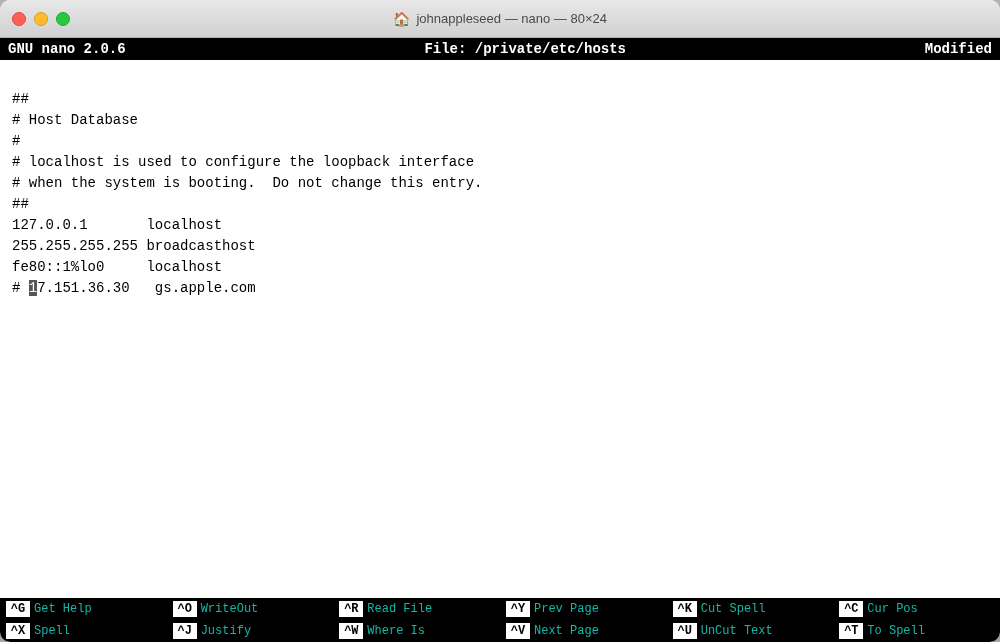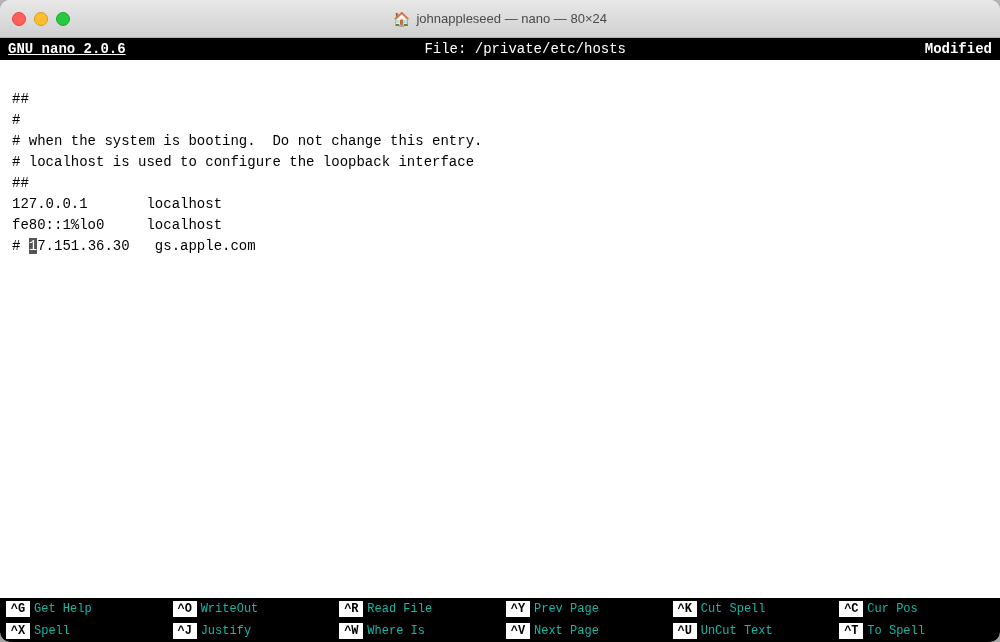--- a/index.html
+++ b/index.html
@@ -88,25 +88,24 @@
       font-size: 14px;
       padding: 3px 8px;
       display: flex;
       justify-content: space-between;
       align-items: center;
       flex-shrink: 0;
     }
 
     .nano-header .version {
       font-weight: bold;
-      text-decoration: underline;
     }
 
     .nano-header .filename {
-      font-weight: normal;
+      font-weight: bold;
     }
 
     .nano-header .modified {
       font-weight: bold;
     }
 
     
     .editor-content {
       flex: 1;
       background: #fff;
@@ -193,25 +192,27 @@
 
     <div class="nano-header">
       <span class="version">GNU nano 2.0.6</span>
       <span class="filename">File: /private/etc/hosts</span>
       <span class="modified">Modified</span>
     </div>
 
     <div class="editor-content">
       <div class="editor-line">&nbsp;</div>
       <div class="editor-line">##</div>
+      <div class="editor-line"># Host Database</div>
       <div class="editor-line">#</div>
+      <div class="editor-line"># localhost is used to configure the loopback interface</div>
       <div class="editor-line"># when the system is booting.  Do not change this entry.</div>
-      <div class="editor-line"># localhost is used to configure the loopback interface</div>
       <div class="editor-line">##</div>
       <div class="editor-line">127.0.0.1       localhost</div>
+      <div class="editor-line">255.255.255.255 broadcasthost</div>
       <div class="editor-line">fe80::1%lo0     localhost</div>
       <div class="editor-line"># <span class="cursor-char">1</span>7.151.36.30   gs.apple.com</div>
       <div class="editor-line">&nbsp;</div>
       <div class="editor-line">&nbsp;</div>
       <div class="editor-line">&nbsp;</div>
       <div class="editor-line">&nbsp;</div>
       <div class="editor-line">&nbsp;</div>
       <div class="editor-line">&nbsp;</div>
       <div class="editor-line">&nbsp;</div>
       <div class="editor-line">&nbsp;</div>

